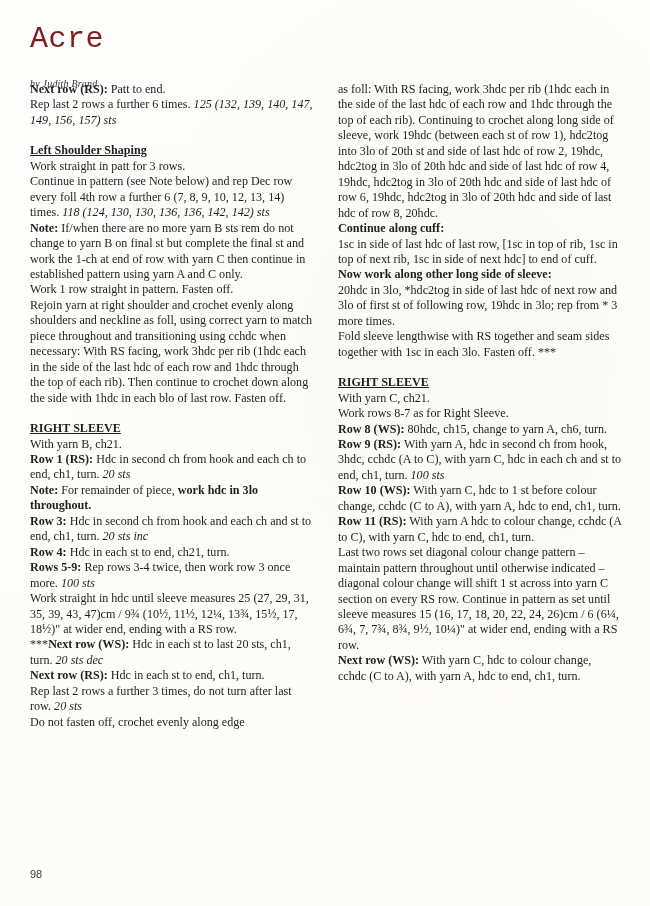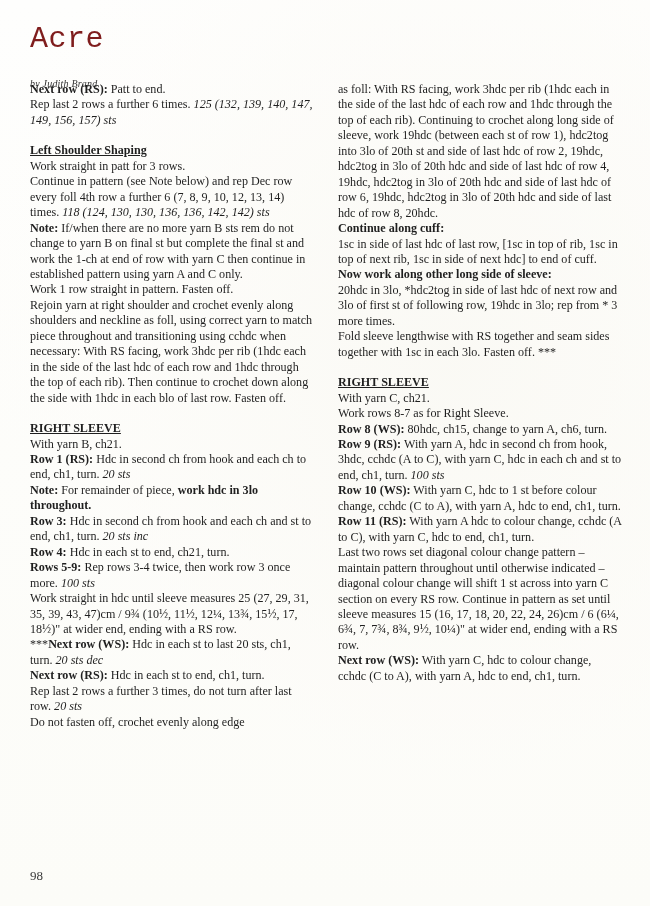--- a/index.html
+++ b/index.html
@@ -73,23 +73,23 @@
   }
   .spacer {
     height: 15px;
   }
   b { font-weight: bold; }
   i { font-style: italic; }
   .folio {
     position: absolute;
     left: 30px;
     top: 868px;
-    font-size: 13px;
+    font-size: 11px;
     color: #3a3a3a;
-    font-family: Liberation Serif, serif;
+    font-family: Liberation Sans, sans-serif;
   }
 </style>
 </head>
 <body>
 
 <div class="page">
   <div class="paper-tint"></div>
 
   <div class="masthead">
     <div class="title">Acre</div>

